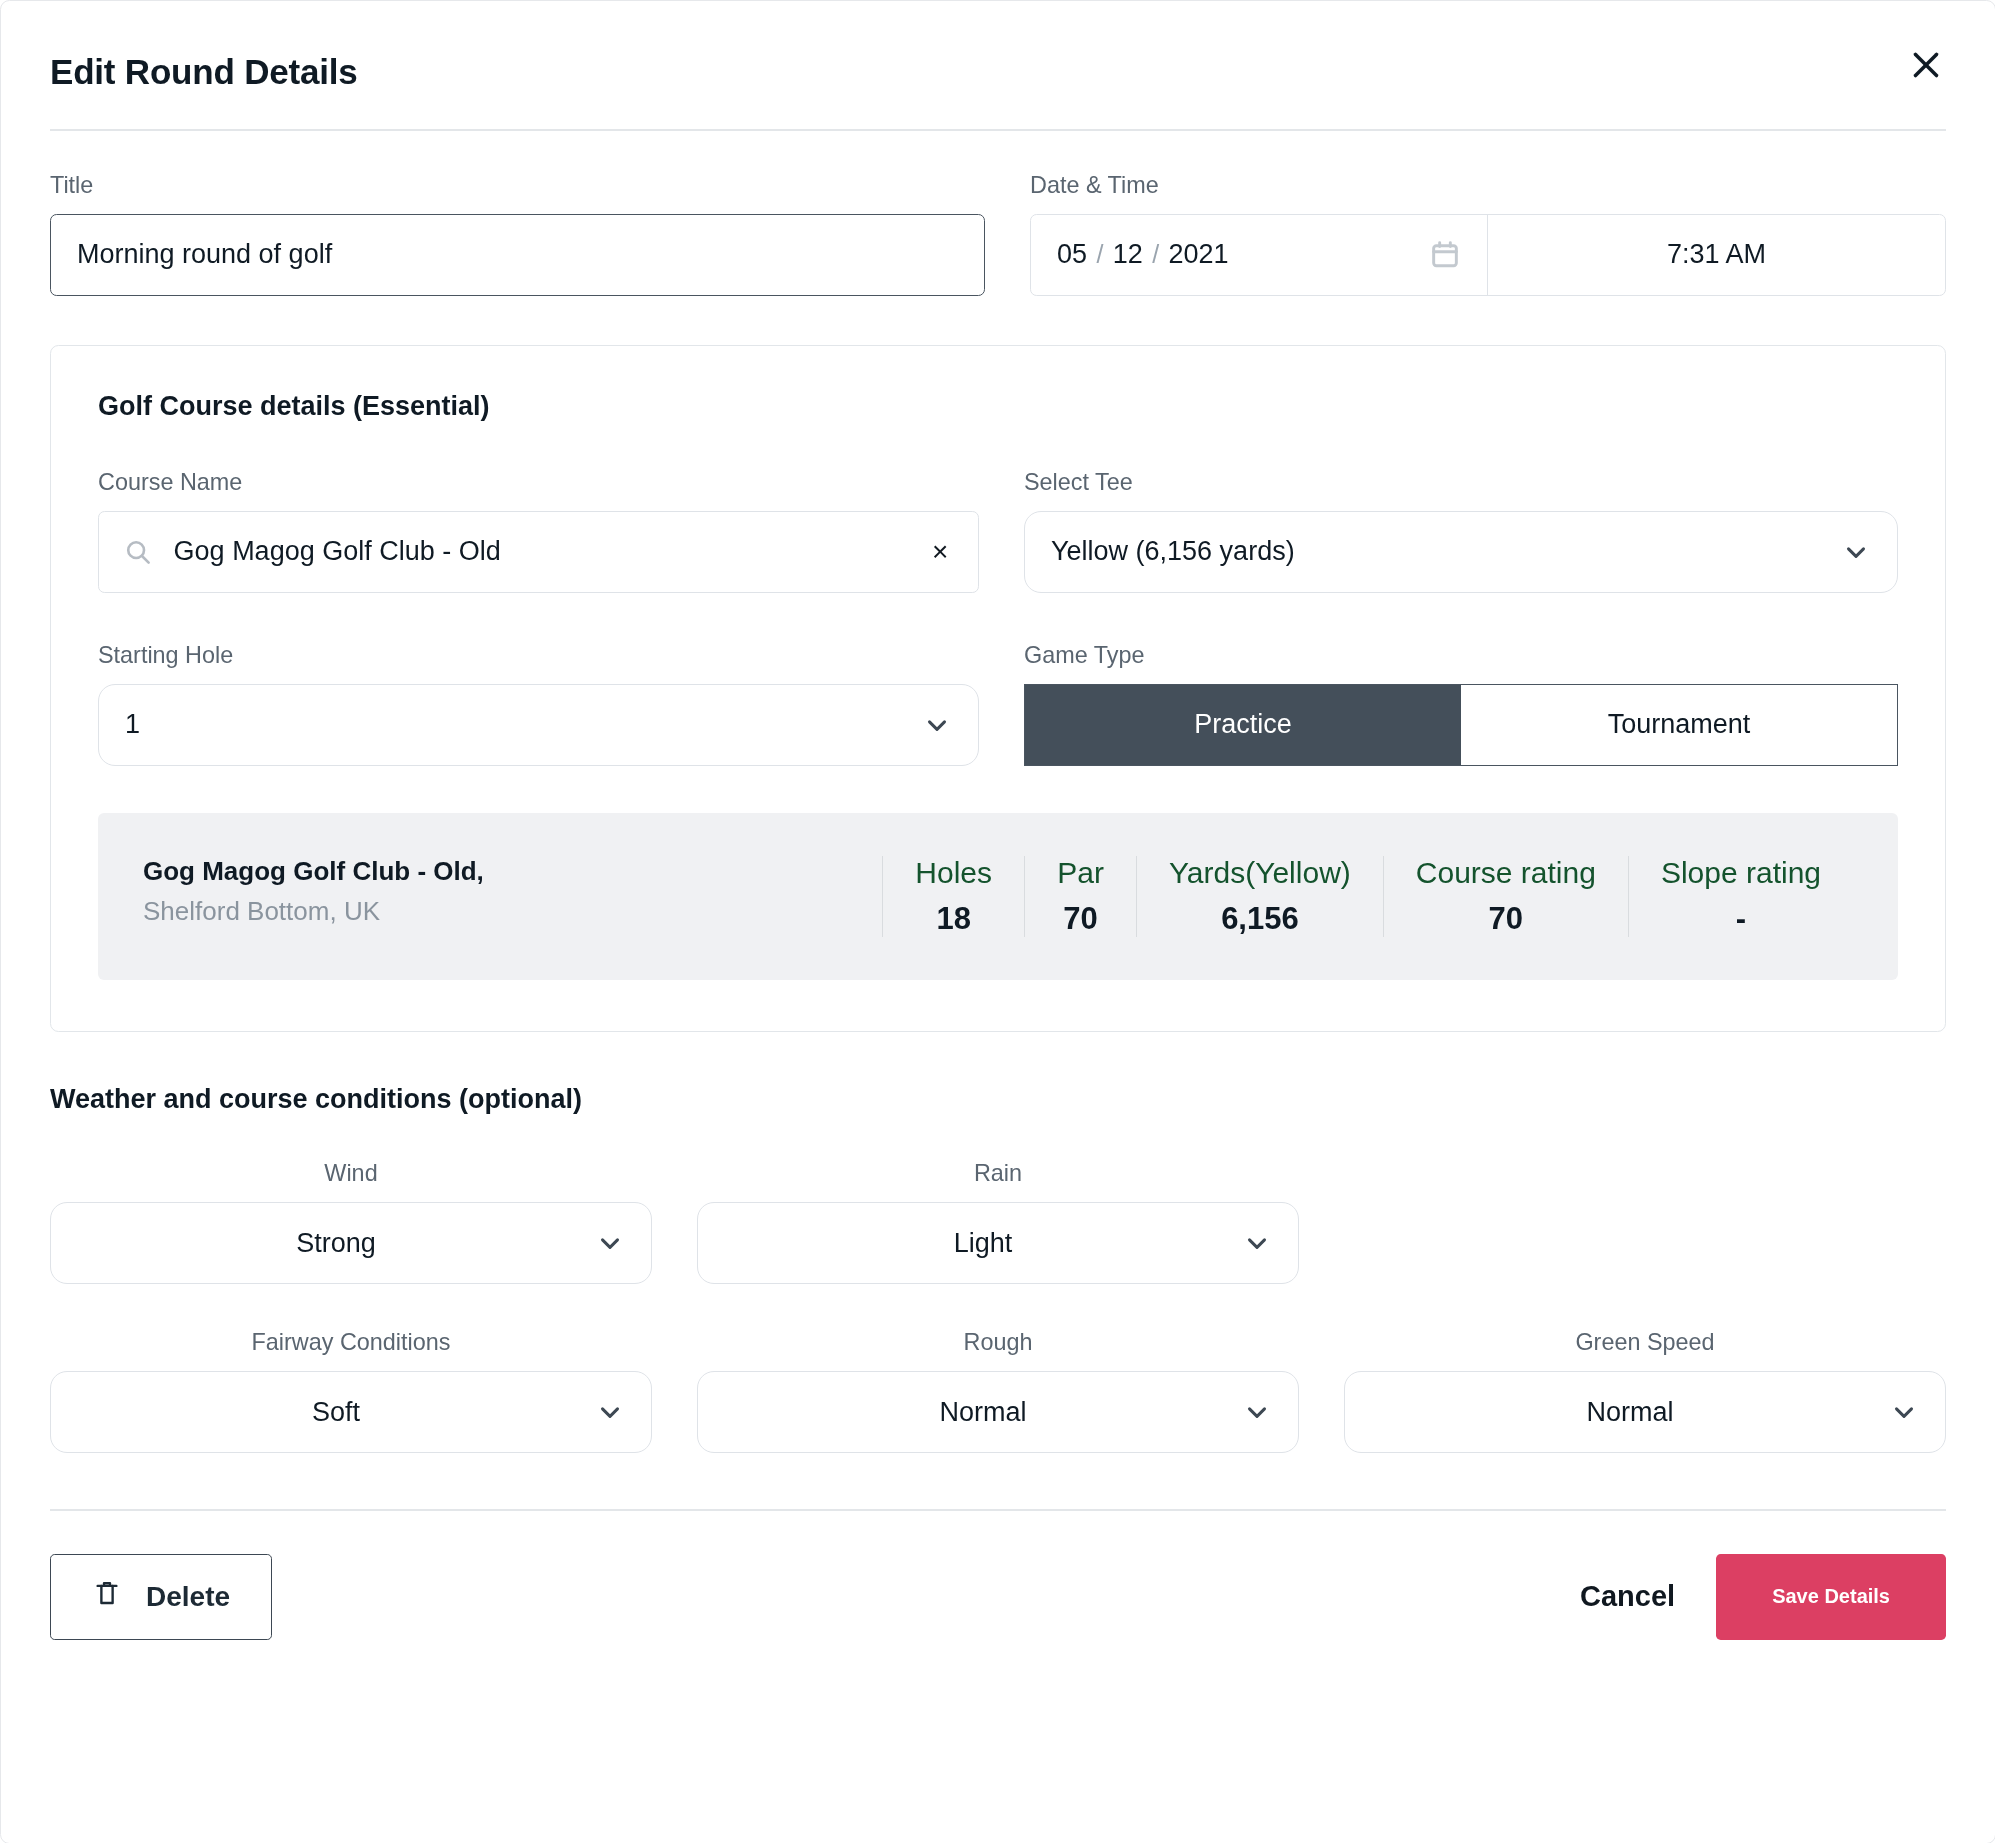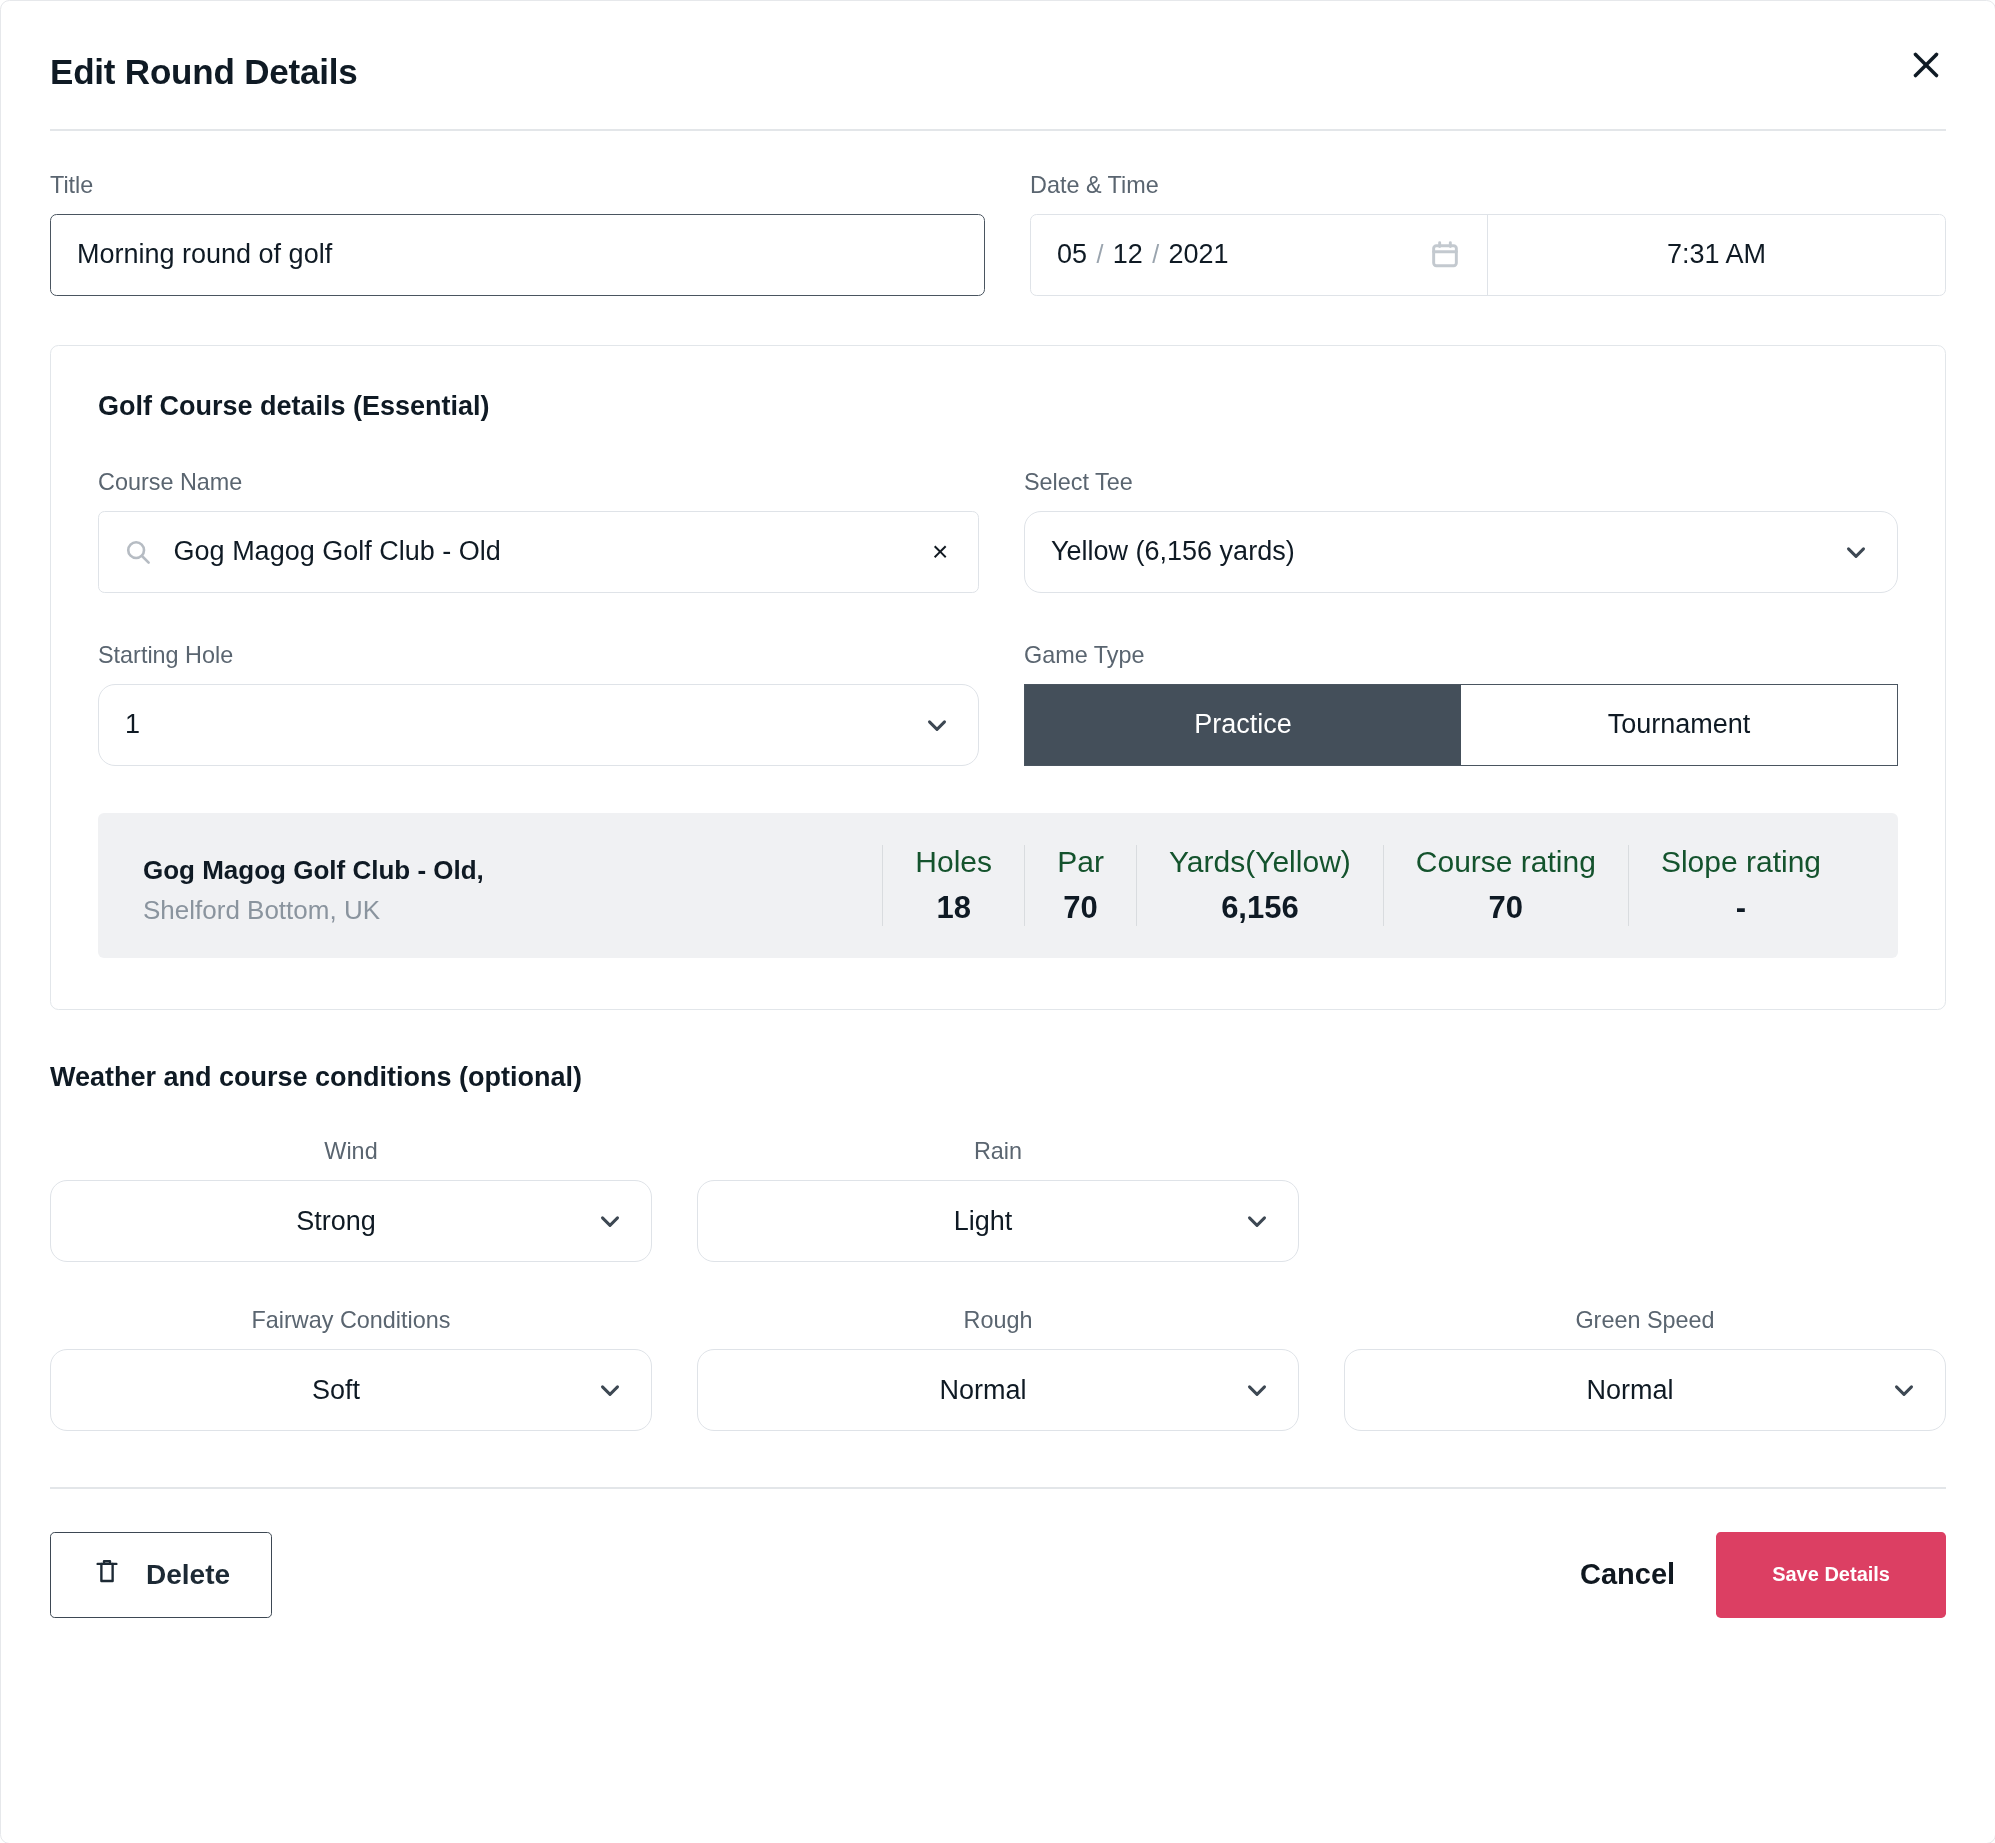--- a/index.html
+++ b/index.html
@@ -216,22 +216,22 @@
     background: #444f5a;
     color: #ffffff;
   }
 
   
   .stats-bar {
     margin-top: 47px;
     background: #f0f1f3;
     border-radius: 6px;
     display: flex;
-    align-items: flex-end;
-    padding: 32px 45px;
+    align-items: flex-start;
+    padding: 43px 45px;
   }
   .stats-course { flex: 1; }
   .stats-course-name {
     font-size: 26px;
     font-weight: bold;
     color: #0f1a24;
     margin-bottom: 9.4px;
   }
   .stats-course-loc {
     font-size: 26px;

